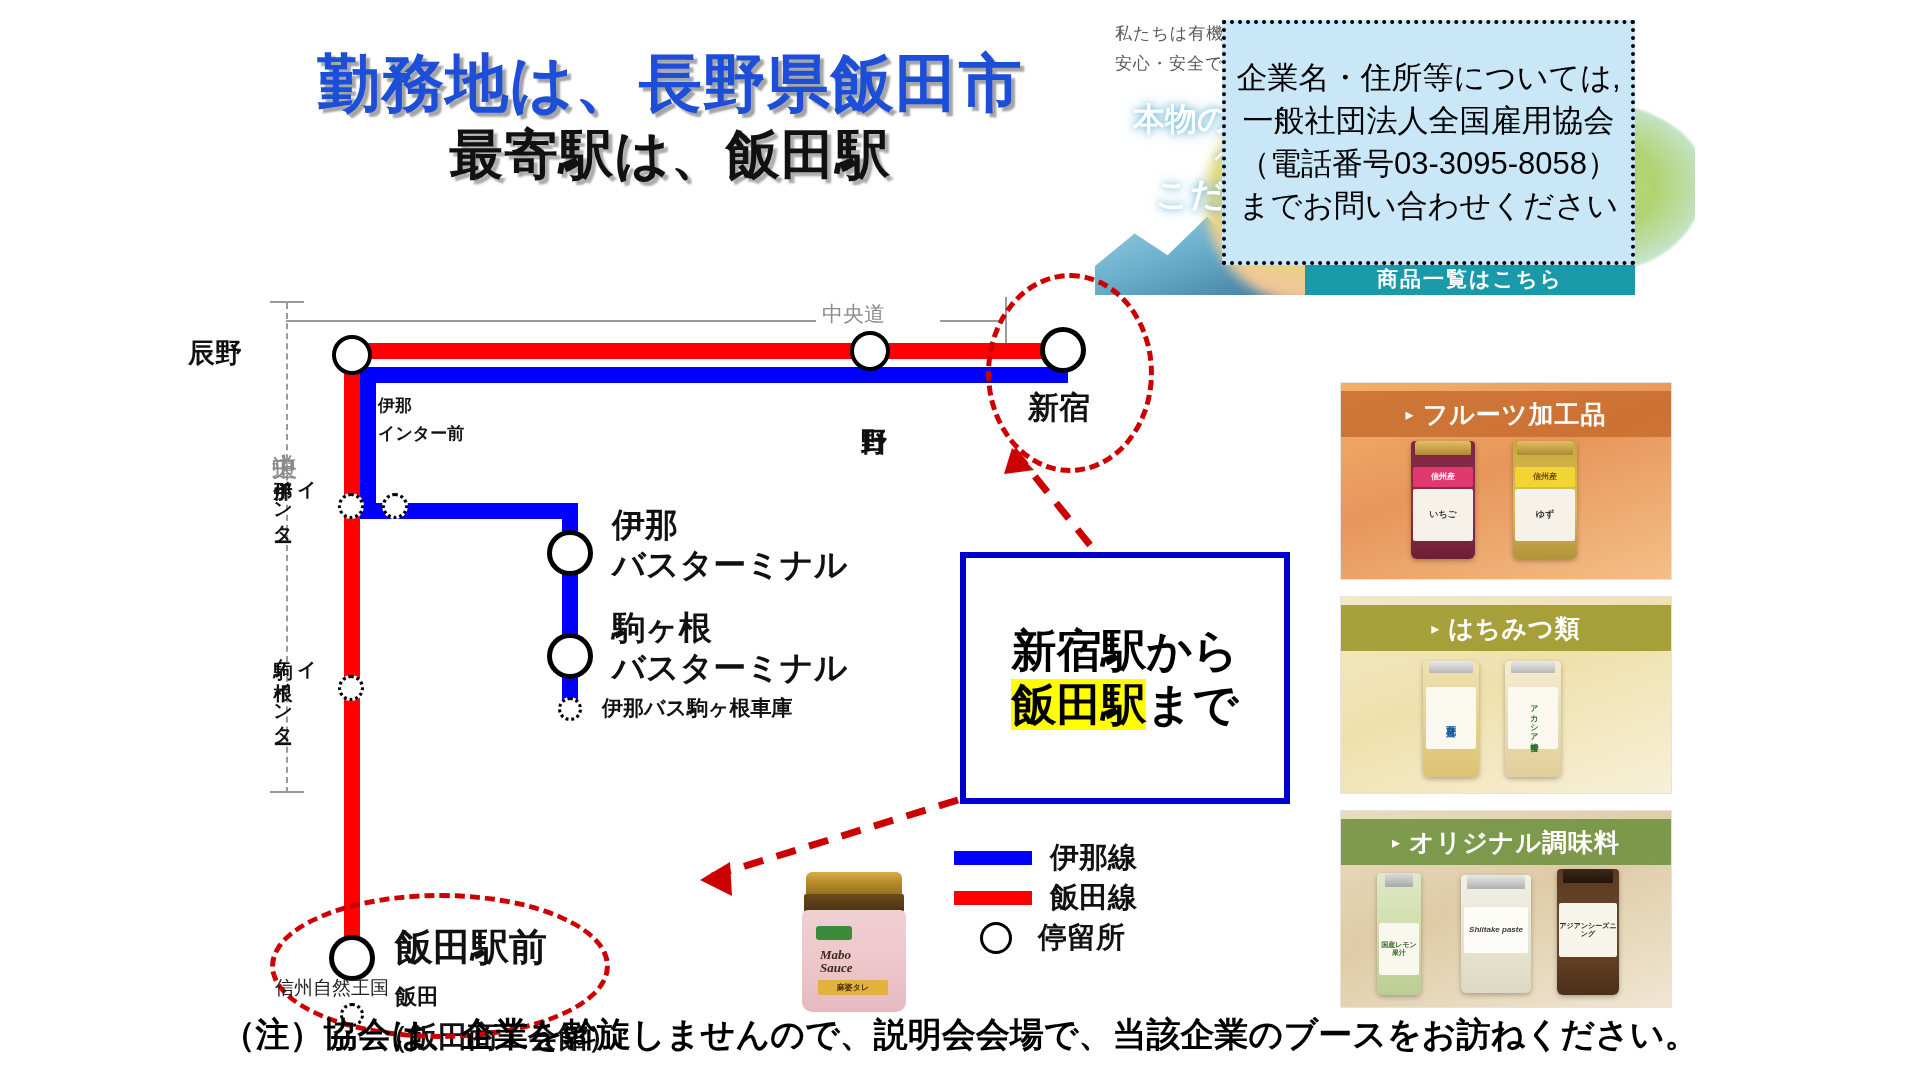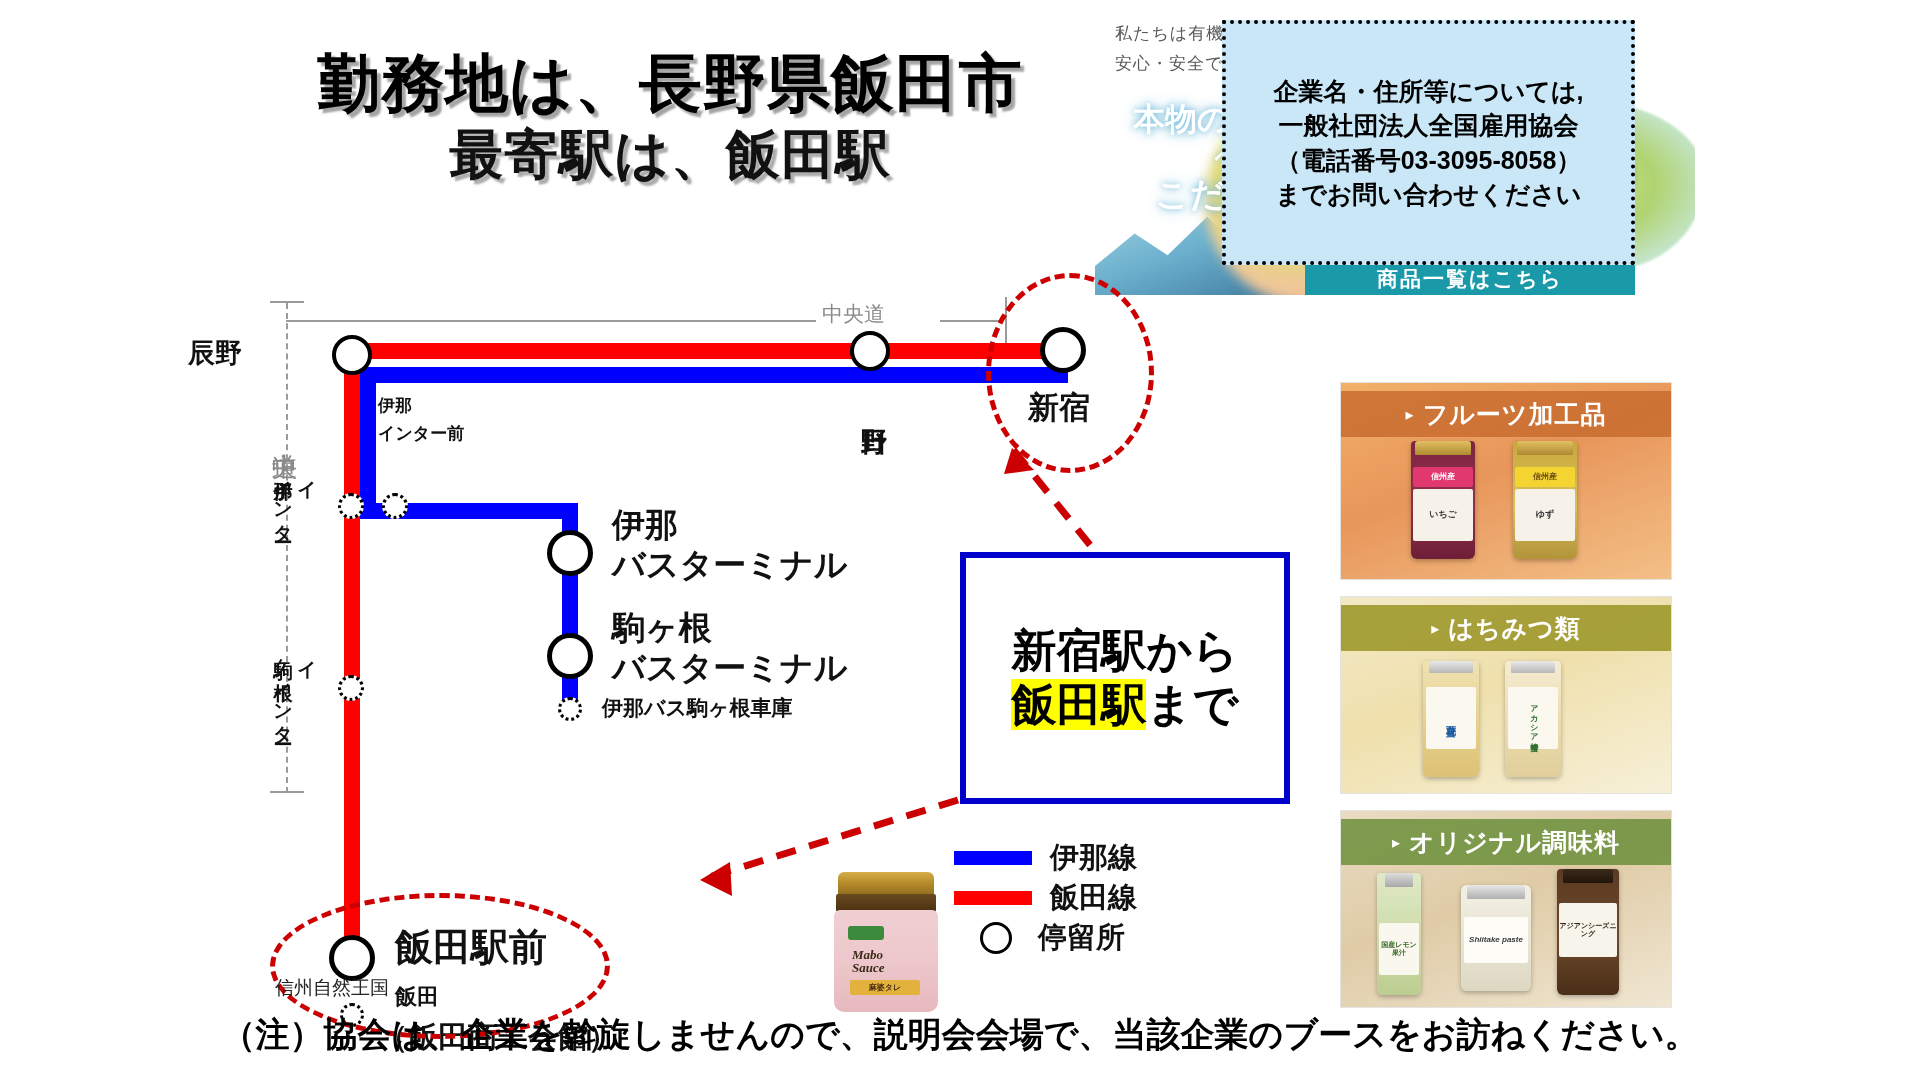--- a/index.html
+++ b/index.html
@@ -7,21 +7,21 @@
   body{
     width:1920px;height:1080px;overflow:hidden;background:#ffffff;
     font-family:"Liberation Sans","DejaVu Sans",sans-serif;
     position:relative;
   }
   .slide{position:absolute;inset:0;}
 
   
   #title-block{position:absolute;left:255px;top:48px;width:830px;text-align:center;}
   #title-line1{
-    font-size:63px;font-weight:bold;color:#000000;letter-spacing:1px;
+    font-size:63px;font-weight:bold;color:#1d4ed8;letter-spacing:1px;
     text-shadow:4px 4px 2px rgba(90,90,90,.55);line-height:1.12;white-space:nowrap;
   }
   #title-line2{
     font-size:54px;font-weight:bold;color:#111111;letter-spacing:1px;
     text-shadow:4px 4px 2px rgba(90,90,90,.5);line-height:1.18;white-space:nowrap;margin-top:4px;
   }
 
   
   #web-capture{
     position:absolute;left:1095px;top:0px;width:600px;height:295px;overflow:hidden;
@@ -56,21 +56,21 @@
     color:#ffffff;font-size:21px;font-weight:bold;display:flex;align-items:center;justify-content:center;letter-spacing:2px;
   }
 
   
   #info-box{
     position:absolute;left:1222px;top:20px;width:405px;height:237px;
     background:#c9e7f7;border:4px dotted #000000;
     display:flex;flex-direction:column;align-items:center;justify-content:center;
   }
   #info-box div{
-    font-size:25px;font-weight:bold;color:#000000;line-height:1.38;white-space:nowrap;letter-spacing:0px;
+    font-size:31px;font-weight:normal;color:#000000;line-height:1.38;white-space:nowrap;letter-spacing:0px;
   }
 
   
   #map{position:absolute;left:250px;top:285px;width:960px;height:720px;}
 
   .hline{position:absolute;background:#9a9a9a;height:2px;}
   .vdash{position:absolute;border-left:2px dashed #9a9a9a;}
   .vsolid{position:absolute;background:#9a9a9a;width:2px;}
   .tick{position:absolute;background:#9a9a9a;height:2px;width:34px;}
 
@@ -109,21 +109,21 @@
 
   
   #legend{position:absolute;left:954px;top:838px;width:260px;}
   .legend-row{display:flex;align-items:center;height:40px;}
   .legend-swatch-blue{width:78px;height:14px;background:#0000FF;margin-right:18px;}
   .legend-swatch-red{width:78px;height:14px;background:#FF0000;margin-right:18px;}
   .legend-circle{width:26px;height:26px;border:3px solid #000000;border-radius:50%;margin-left:26px;margin-right:26px;background:#fff;}
   .legend-text{font-size:29px;font-weight:bold;color:#111;white-space:nowrap;}
 
   
-  #jar{position:absolute;left:832px;top:872px;width:108px;height:160px;}
+  #jar{position:absolute;left:800px;top:872px;width:108px;height:160px;}
   #jar-lid{position:absolute;left:6px;top:0;width:96px;height:24px;border-radius:6px 6px 3px 3px;
     background:linear-gradient(180deg,#d8ad4a 0%,#b98f2d 40%,#8f6c1d 100%);}
   #jar-neck{position:absolute;left:4px;top:22px;width:100px;height:18px;
     background:linear-gradient(180deg,#6b4a1e 0%,#4a3012 100%);border-radius:2px;}
   #jar-body{position:absolute;left:2px;top:38px;width:104px;height:102px;border-radius:6px 6px 10px 10px;
     background:linear-gradient(180deg,#f0cfd2 0%,#edc7cb 50%,#e6b9bf 100%);overflow:hidden;}
   #jar-label{position:absolute;left:0;top:8px;width:104px;height:90px;}
   #jar-brand{position:absolute;left:18px;top:30px;font-size:13px;font-weight:bold;font-style:italic;color:#3a2a18;line-height:1;
     font-family:"Liberation Serif",serif;}
   #jar-tag{position:absolute;left:16px;top:62px;width:70px;height:15px;background:#e3b23c;border-radius:2px;
@@ -329,21 +329,21 @@
 
   <div class="prod" id="prod-3">
     <div class="prod-banner">
       <span class="tri">▸</span>
       <span>オリジナル調味料</span>
     </div>
     <div class="bottle" style="left:36px;top:62px;width:44px;height:122px;background:linear-gradient(180deg,#dfe9c8 0%,#cddba6 55%,#bccd92 100%);">
       <div class="bcap" style="left:8px;top:0;width:28px;height:14px;background:linear-gradient(180deg,#ddd,#a8a8a8);"></div>
       <div class="blabel" style="left:2px;top:50px;width:40px;height:52px;background:#f9f7ee;color:#3a6a2a;font-size:7px;">国産レモン果汁</div>
     </div>
-    <div class="bottle" style="left:120px;top:74px;width:70px;height:106px;background:linear-gradient(180deg,#f2f0e6 0%,#e8e4d2 55%,#ddd8c2 100%);border-radius:6px;">
+    <div class="bottle" style="left:120px;top:64px;width:70px;height:118px;background:linear-gradient(180deg,#f2f0e6 0%,#e8e4d2 55%,#ddd8c2 100%);">
       <div class="bcap" style="left:6px;top:0;width:58px;height:14px;background:linear-gradient(180deg,#e8e8e8,#b0b0b0);"></div>
       <div class="blabel" style="left:3px;top:32px;width:64px;height:46px;background:#fdfcf7;color:#3a3a3a;font-size:8px;font-style:italic;">Shiitake paste</div>
     </div>
     <div class="bottle" style="left:216px;top:58px;width:62px;height:126px;background:linear-gradient(180deg,#5a3a22 0%,#6e4a2c 55%,#4a2e18 100%);">
       <div class="bcap" style="left:6px;top:0;width:50px;height:14px;background:linear-gradient(180deg,#3a2a1a,#211409);"></div>
       <div class="blabel" style="left:2px;top:34px;width:58px;height:54px;background:#f7f4ec;color:#3a2a18;font-size:7px;">アジアンシーズニング</div>
     </div>
   </div>
 
   <div id="credit">信州自然王国</div>

